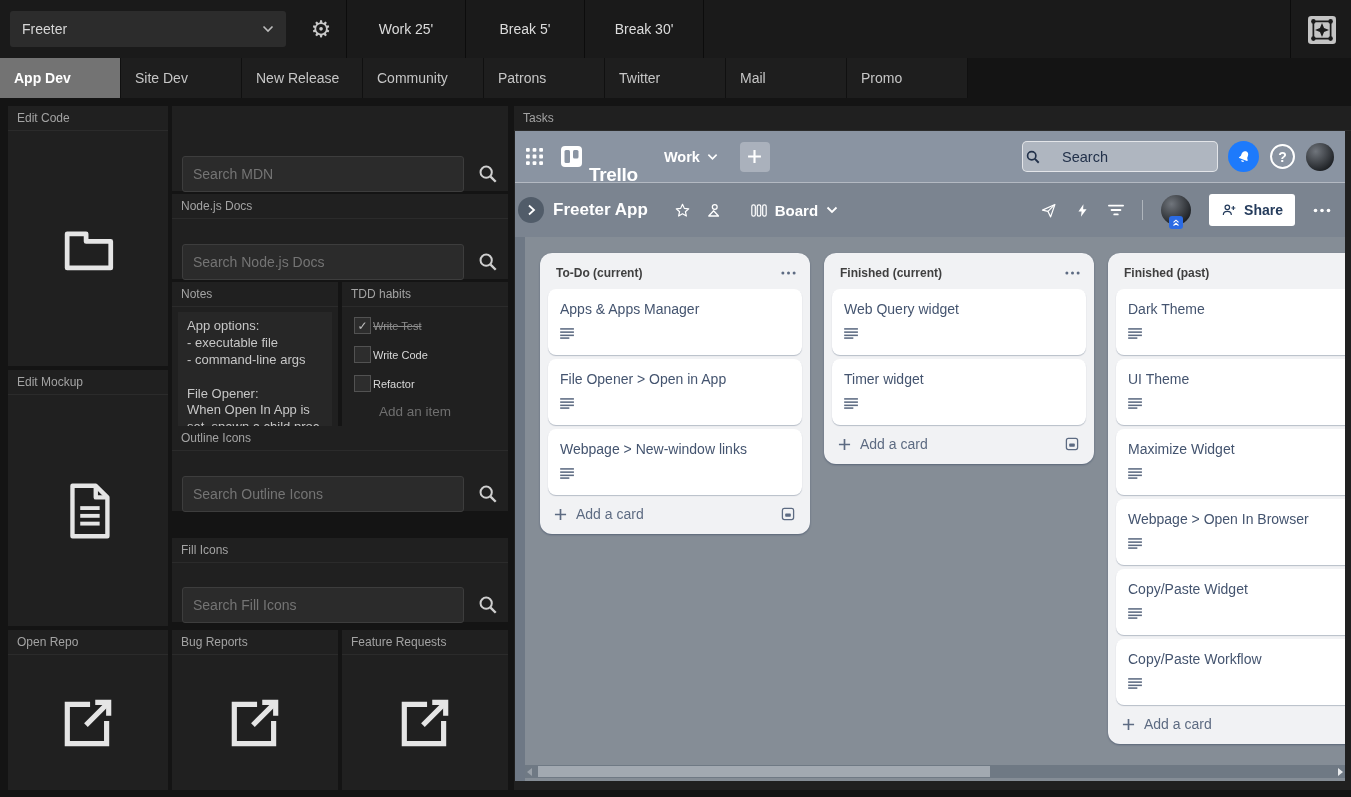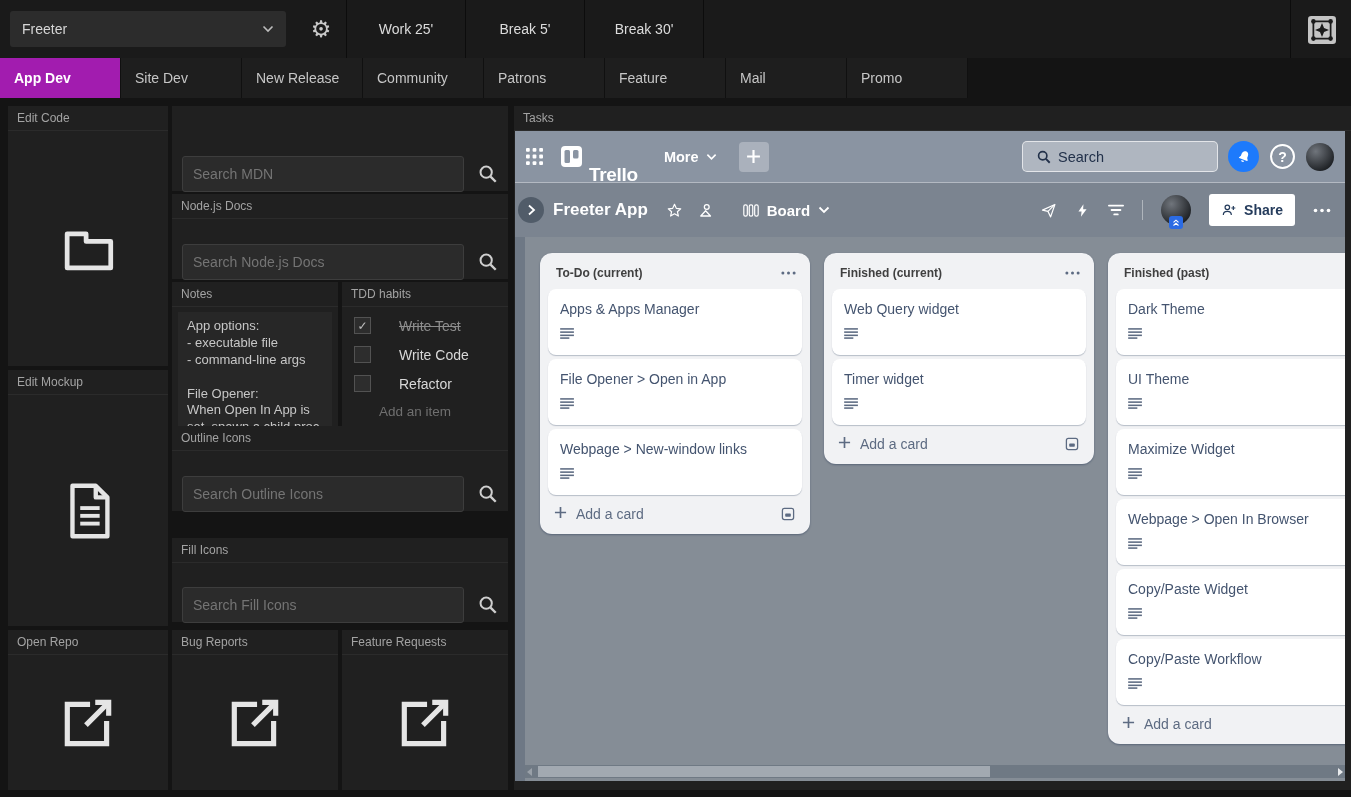--- a/index.html
+++ b/index.html
@@ -17,63 +17,63 @@
   .gear{position:absolute;left:296px;top:0;width:50px;height:58px;display:flex;align-items:center;
     justify-content:center;color:#c9c9c9;font-size:23px;cursor:pointer;}
   .tb-actions{position:absolute;left:347px;top:0;height:58px;display:flex;}
   .tb-btn{width:118px;height:58px;display:flex;align-items:center;justify-content:center;
     color:#dcdcdc;font-size:14px;border-right:1px solid #0c0c0c;cursor:pointer;}
   .editmode{position:absolute;right:15px;top:16px;width:28px;height:28px;cursor:pointer;}
   
   .tabbar{position:absolute;left:0;top:58px;width:1351px;height:40px;background:#141414;display:flex;}
   .tab{width:121px;height:40px;background:#1e1e1e;border-right:1px solid #101010;display:flex;
     align-items:center;padding-left:14px;box-sizing:border-box;color:#c6c6c6;font-size:14px;cursor:pointer;}
-  .tab.active{background:#a21caf;color:#ffffff;font-weight:bold;}
+  .tab.active{background:#737373;color:#ffffff;font-weight:bold;}
   
   .widget{position:absolute;background:#202020;}
   .whead{height:24px;display:flex;align-items:center;padding:0 9px;color:#a3a3a3;font-size:12px;
     border-bottom:1px solid #2b2b2b;}
   .wbody{position:absolute;left:0;right:0;top:25px;bottom:0;}
   .center{display:flex;align-items:center;justify-content:center;}
   .searchrow{display:flex;align-items:center;padding:0 10px;gap:14px;height:100%;}
   .searchrow input{flex:1;height:34px;background:#2b2b2b;border:1px solid #3d3d3d;border-radius:3px;
     color:#c4c4c4;padding:0 10px;font-size:14px;outline:none;font-family:"Liberation Sans",sans-serif;}
   .searchrow input::placeholder{color:#747474;}
   .notes-text{position:absolute;left:6px;right:6px;top:5px;bottom:6px;background:#272727;
     color:#c7c7c7;font-size:13px;line-height:1.3;padding:6px 9px;white-space:pre-wrap;box-sizing:border-box;}
   .tddbody{padding:10px 12px;}
-  .tdd-row{display:flex;align-items:center;gap:28px;margin-bottom:12px;font-size:14px;color:#d8d8d8;cursor:pointer;}
+  .tdd-row{display:flex;align-items:center;gap:2px;margin-bottom:12px;font-size:11px;color:#d8d8d8;cursor:pointer;}
   .cb{width:15px;height:15px;background:#2d2d2d;border:1px solid #525252;display:flex;align-items:center;
     justify-content:center;color:#bdbdbd;font-size:12px;flex:none;}
   .cb.checked::after{content:"\2713";}
   .tdd-row.done .tdd-label{color:#8d8d8d;text-decoration:line-through;}
   .add-item{color:#6f6f6f;font-size:13.5px;margin-left:25px;cursor:pointer;}
   
   .trello{position:absolute;left:1px;top:25px;width:830px;height:650px;background:#858D96;overflow:hidden;}
   .tnav{height:52px;background:#8A94A2;border-bottom:1px solid rgba(255,255,255,.35);display:flex;
     align-items:center;padding:0 11px;box-sizing:border-box;position:relative;z-index:3;}
   .tlogo{display:flex;align-items:center;gap:7px;margin:0 8px 0 18px;cursor:pointer;}
   .tlogo-text{color:#fff;font-size:19px;font-weight:bold;letter-spacing:-.3px;margin-top:36px;}
   .tmore{display:flex;align-items:center;gap:7px;color:#fff;font-size:14.5px;font-weight:bold;
     margin-left:18px;cursor:pointer;}
   .tplus{width:30px;height:30px;border-radius:4px;background:rgba(255,255,255,.28);margin-left:22px;
     display:flex;align-items:center;justify-content:center;cursor:pointer;}
   .tsearch{margin-left:auto;width:196px;height:31px;border-radius:5px;background:rgba(255,255,255,.32);
-    border:1px solid rgba(255,255,255,.65);display:flex;align-items:center;gap:7px;padding:0 14px;
+    border:1px solid rgba(255,255,255,.65);display:flex;align-items:center;gap:22px;padding:0 3px;
     box-sizing:border-box;color:#22314a;font-size:14.5px;cursor:text;}
   .bellbtn{width:31px;height:31px;border-radius:50%;background:#1D7AFC;display:flex;align-items:center;
     justify-content:center;margin-left:10px;cursor:pointer;}
   .helpbtn{width:25px;height:25px;border-radius:50%;border:2px solid #fff;color:#fff;font-size:14px;
     font-weight:bold;display:flex;align-items:center;justify-content:center;margin-left:11px;
     box-sizing:border-box;cursor:pointer;}
   .avatar{width:28px;height:28px;border-radius:50%;margin-left:11px;cursor:pointer;
     background:radial-gradient(circle at 35% 30%,#70757c,#1f2226 75%);}
   .bheader{height:54px;background:#7B8490;display:flex;align-items:center;gap:14px;
     padding:0 14px 0 38px;position:relative;z-index:2;}
-  .bname{color:#fff;font-size:17px;font-weight:bold;margin-right:4px;}
+  .bname{color:#fff;font-size:17px;font-weight:bold;margin-right:12px;}
   .bswitch{display:flex;align-items:center;gap:8px;margin-left:14px;color:#fff;
     font-size:15px;font-weight:bold;cursor:pointer;}
   .bh-ic{cursor:pointer;display:flex;align-items:center;}
   .bh-right{margin-left:auto;display:flex;align-items:center;gap:18px;}
   .vdiv{width:1px;height:20px;background:rgba(255,255,255,.4);}
   .bavatar{width:30px;height:30px;border-radius:50%;position:relative;cursor:pointer;
     background:radial-gradient(circle at 35% 30%,#70757c,#1f2226 75%);}
   .bbadge{position:absolute;left:8px;bottom:-4px;width:14px;height:13px;border-radius:3px;
     background:#2b6be4;display:flex;align-items:center;justify-content:center;}
   .sharebtn{height:32px;background:#fff;border-radius:3px;display:flex;align-items:center;gap:7px;
@@ -84,21 +84,21 @@
   .bcanvas{position:absolute;left:0;right:0;top:106px;bottom:0;}
   .list{position:absolute;top:16px;width:270px;background:#F1F2F4;border-radius:12px;
     padding:6px;box-sizing:border-box;box-shadow:0 1px 2px rgba(9,30,66,.35);}
   .list-0{left:25px}.list-1{left:309px}.list-2{left:593px}
   .list-head{display:flex;align-items:center;padding:7px 8px 9px 10px;}
   .list-name{flex:1;font-size:12px;font-weight:bold;color:#404040;}
   .card{background:#fff;border-radius:8px;box-shadow:0 1px 1px rgba(9,30,66,.25);
     padding:10px 12px 16px;margin:0 2px 4px;cursor:pointer;}
   .card-title{font-size:14px;color:#44546F;line-height:20px;}
   .card-desc{margin-top:9px;}
-  .list-foot{display:flex;align-items:flex-start;padding:7px 8px 6px 8px;color:#5d6b82;font-size:14px;}
+  .list-foot{display:flex;align-items:center;padding:7px 8px 6px 8px;color:#5d6b82;font-size:14px;}
   .foot-label{margin-left:9px;flex:1;cursor:pointer;}
   .hscroll{position:absolute;left:10px;right:0;bottom:3px;height:13px;background:#6F7984;}
   .hthumb{position:absolute;left:13px;top:1px;width:452px;height:11px;background:#A2A9B1;cursor:pointer;}
   .harrow-l{position:absolute;left:2px;top:3px;width:0;height:0;border:4px solid transparent;
     border-right:5px solid #99a0a8;border-left:none;cursor:pointer;}
   .harrow-r{position:absolute;right:2px;top:3px;width:0;height:0;border:4px solid transparent;
     border-left:5px solid #e8eaec;border-right:none;cursor:pointer;}
   svg{display:block;}
 </style>
 </head>
@@ -150,21 +150,21 @@
     <div class="tab">
       <span>New Release</span>
     </div>
     <div class="tab">
       <span>Community</span>
     </div>
     <div class="tab">
       <span>Patrons</span>
     </div>
     <div class="tab">
-      <span>Feature</span>
+      <span>Twitter</span>
     </div>
     <div class="tab">
       <span>Mail</span>
     </div>
     <div class="tab">
       <span>Promo</span>
     </div>
   </div>
 
 <div class="widget" style="left:8px;top:106px;width:160px;height:260px">
@@ -320,21 +320,21 @@
       </svg>
       <div class="tlogo">
         <svg width="21" height="21" viewBox="0 0 21 21">
           <rect x="0" y="0" width="21" height="21" rx="4" fill="#fff"></rect>
           <rect x="3.5" y="4" width="5.5" height="13" rx="1.5" fill="#8A94A2"></rect>
           <rect x="12" y="4" width="5.5" height="8.5" rx="1.5" fill="#8A94A2"></rect>
         </svg>
         <span class="tlogo-text">Trello</span>
       </div>
       <div class="tmore">
-        <span>More</span>
+        <span>Work</span>
         <svg width="11" height="8" viewBox="0 0 12 8">
             <polyline points="1.5,1.5 6,6 10.5,1.5" fill="none" stroke="#fff" stroke-width="1.8"></polyline>
           </svg>
       </div>
       <div class="tplus">
         <svg width="15" height="15" viewBox="0 0 14 14">
             <path d="M7 1 V13 M1 7 H13" stroke="#fff" stroke-width="2"></path>
           </svg>
       </div>
       <div class="tsearch">

